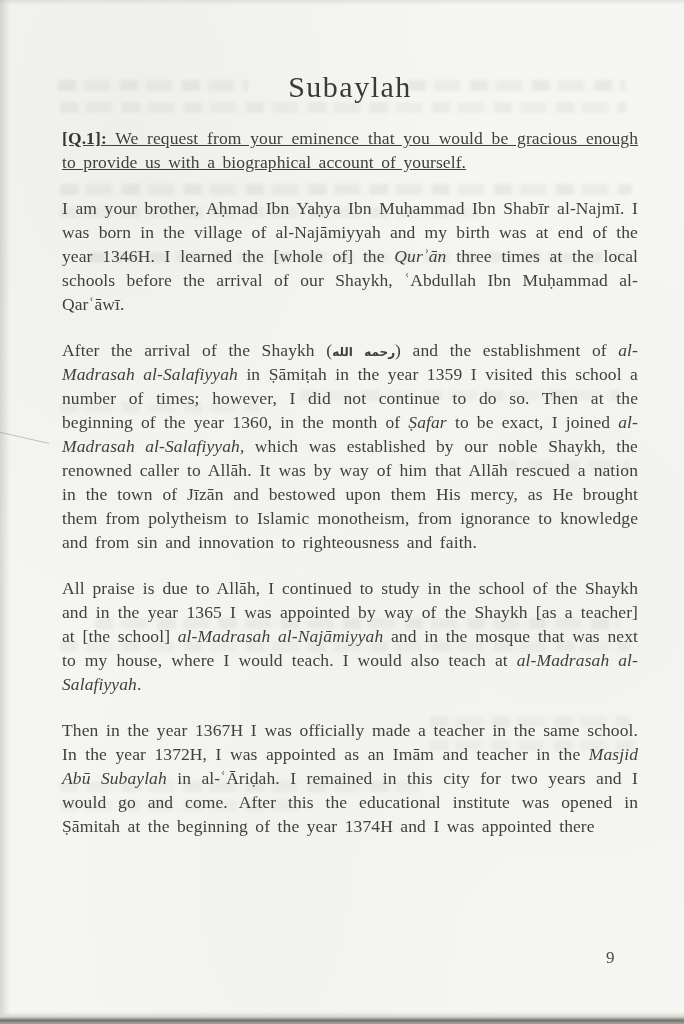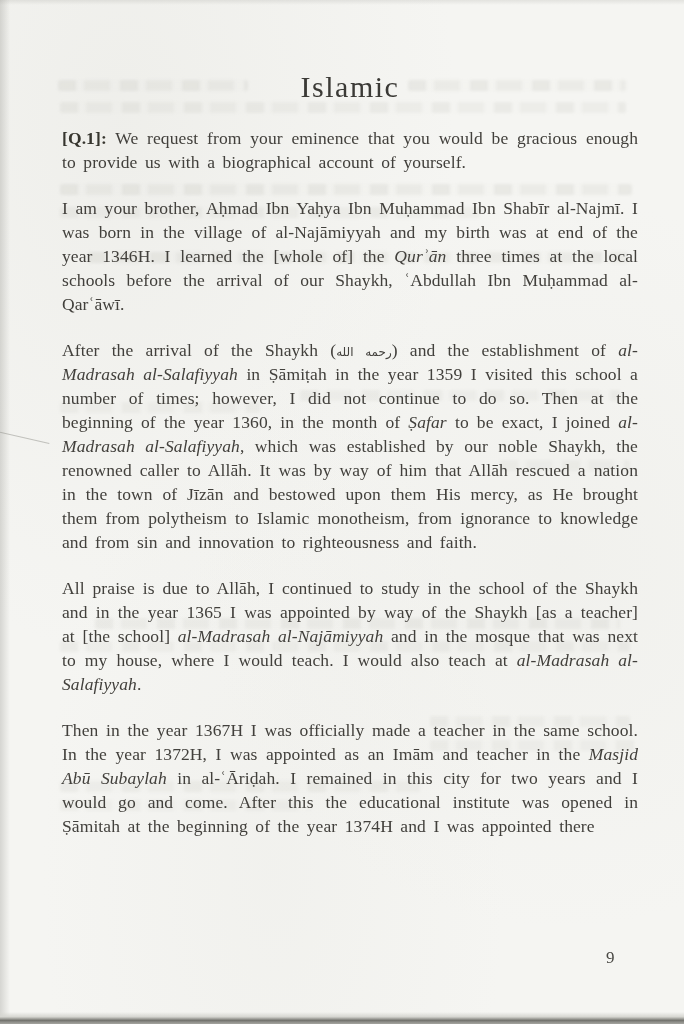--- a/index.html
+++ b/index.html
@@ -29,24 +29,24 @@
       rgba(176,176,168,.06) 52px, rgba(176,176,168,.06) 62px);}
   .text-block{position:absolute;left:62px;top:0;width:576px;z-index:2;}
   h1.title{
     margin:70px 0 0;font-size:30px;font-weight:normal;text-align:center;
     letter-spacing:1.5px;color:#3b3a36;line-height:34px;
   }
   p.para{
     margin:22px 0 0;font-size:17.5px;line-height:24px;text-align:justify;
     word-spacing:3px;letter-spacing:.1px;
   }
-  h1.title + p.para{}
+  h1.title + p.para{text-decoration:underline;}
   .b{font-weight:bold;color:#37362f;}
   .i{font-style:italic;}
-  .ar{font-family:"DejaVu Sans",sans-serif;font-size:12px;line-height:1;}
+  .ar{font-family:"DejaVu Sans",sans-serif;font-size:12px;line-height:1;font-weight:bold;}
   .page-number{position:absolute;left:606px;top:948px;font-size:17px;color:#4a4945;z-index:2;}
 </style>
 </head>
 <body>
 
 <div class="page">
 
   <div class="bleed" style="left:58px;top:80px;width:190px;"></div>
   <div class="bleed" style="left:408px;top:80px;width:218px;"></div>
   <div class="bleed" style="left:60px;top:102px;width:566px;opacity:.38;"></div>
@@ -59,21 +59,21 @@
   <div class="bleed" style="left:95px;top:618px;width:525px;opacity:.4;"></div>
   <div class="bleed" style="left:60px;top:641px;width:570px;opacity:.35;"></div>
   <div class="bleed" style="left:430px;top:716px;width:200px;opacity:.32;"></div>
   <div class="bleed" style="left:430px;top:740px;width:205px;opacity:.3;"></div>
   <div class="bleed" style="left:60px;top:781px;width:360px;opacity:.34;"></div>
   <div class="bleed" style="left:60px;top:800px;width:250px;opacity:.3;"></div>
 
   <div class="scratch"></div>
 
   <div class="text-block">
-    <h1 class="title">Islamic</h1>
+    <h1 class="title">Subaylah</h1>
 
   <p class="para"><span class="b">[Q.1]:</span><span> We request from your eminence that you would be gracious enough to provide us with a biographical account of yourself.</span></p>
       <p class="para"><span>I am your brother, Aḥmad Ibn Yaḥya Ibn Muḥammad Ibn Shabīr al-Najmī. I was born in the village of al-Najāmiyyah and my birth was at end of the year 1346H. I learned the [whole of] the </span><span class="i">Qurʾān</span><span> three times at the local schools before the arrival of our Shaykh, ʿAbdullah Ibn Muḥammad al-Qarʿāwī.</span></p>
       <p class="para"><span>After the arrival of the Shaykh (</span><span dir="rtl" class="ar">رحمه الله</span><span>) and the establishment of </span><span class="i">al-Madrasah al-Salafiyyah</span><span> in Ṣāmiṭah in the year 1359 I visited this school a number of times; however, I did not continue to do so. Then at the beginning of the year 1360, in the month of </span><span class="i">Ṣafar</span><span> to be exact, I joined </span><span class="i">al-Madrasah al-Salafiyyah</span><span>, which was established by our noble Shaykh, the renowned caller to Allāh. It was by way of him that Allāh rescued a nation in the town of Jīzān and bestowed upon them His mercy, as He brought them from polytheism to Islamic monotheism, from ignorance to knowledge and from sin and innovation to righteousness and faith.</span></p>
       <p class="para"><span>All praise is due to Allāh, I continued to study in the school of the Shaykh and in the year 1365 I was appointed by way of the Shaykh [as a teacher] at [the school] </span><span class="i">al-Madrasah al-Najāmiyyah</span><span> and in the mosque that was next to my house, where I would teach. I would also teach at </span><span class="i">al-Madrasah al-Salafiyyah</span><span>.</span></p>
       <p class="para"><span>Then in the year 1367H I was officially made a teacher in the same school. In the year 1372H, I was appointed as an Imām and teacher in the </span><span class="i">Masjid Abū Subaylah</span><span> in al-ʿĀriḍah. I remained in this city for two years and I would go and come. After this the educational institute was opened in Ṣāmitah at the beginning of the year 1374H and I was appointed there</span></p>
     </div>
 
   <div class="page-number">9</div>
 

